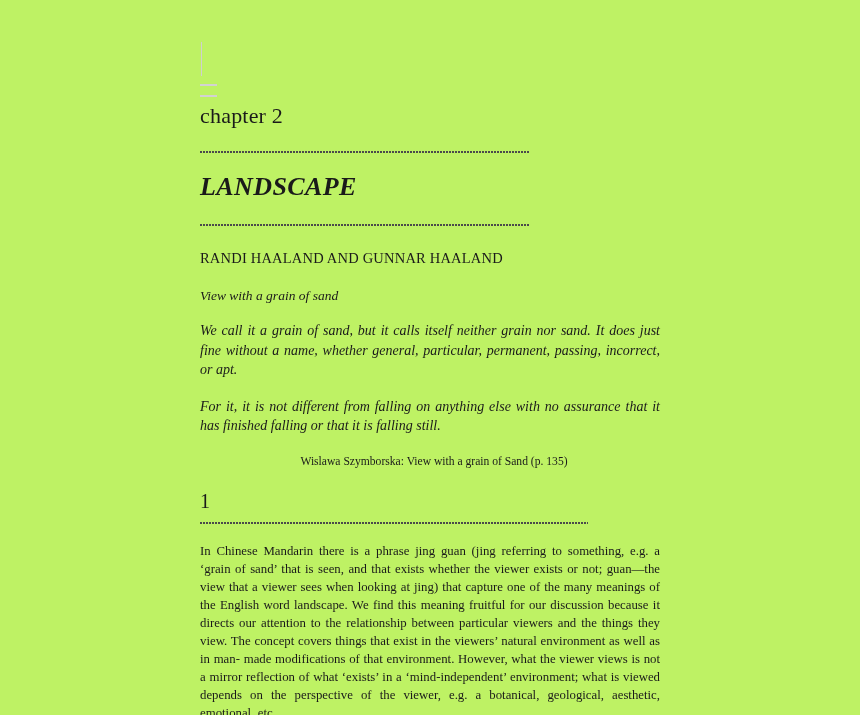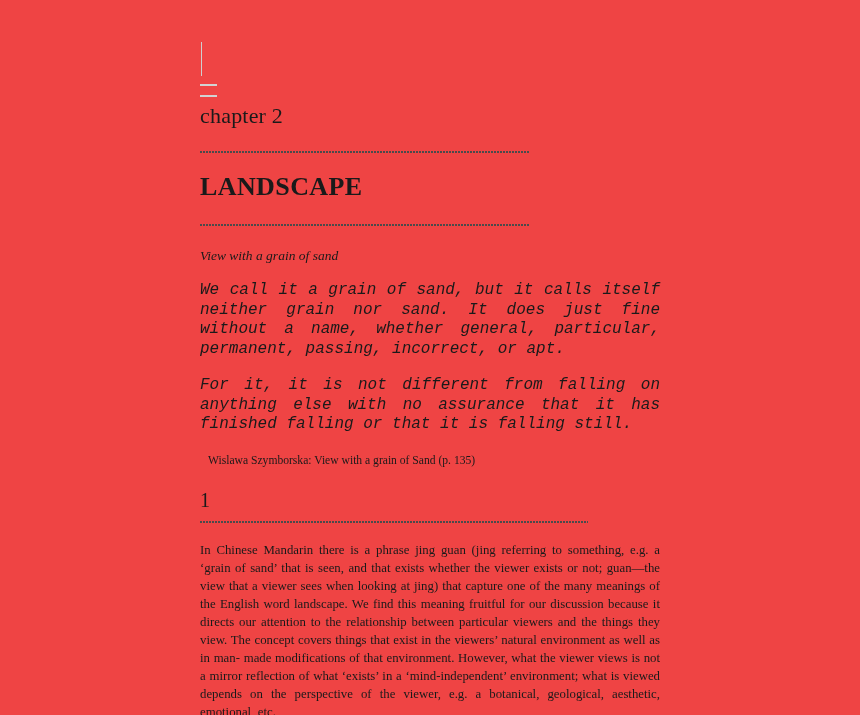--- a/index.html
+++ b/index.html
@@ -12,21 +12,21 @@
     background: #f7f7f7;
     font-family: "Liberation Serif", serif;
     color: #1a1a1a;
     overflow: hidden;
   }
 
   .page {
     position: relative;
     width: 860px;
     height: 715px;
-    background: #ef4444;
+    background: #bef264;
   }
 
   
   .artifact-bar {
     position: absolute;
     left: 201px;
     top: 42px;
     width: 1px;
     height: 34px;
     background: #cfcfcf;
@@ -69,49 +69,50 @@
   .rule.long  { width: 388px; }
 
   .rule-top     { margin-top: 22px; }
   .rule-bottom  { margin-top: 22px; }
 
   .landscape-title {
     font-size: 26px;
     line-height: 30px;
     letter-spacing: 0.4px;
     margin-top: 18px;
+    font-style: italic;
   }
 
   .authors {
     font-size: 14.5px;
     line-height: 18px;
     letter-spacing: 0.2px;
     margin-top: 22px;
   }
 
   .poem-title {
     font-style: italic;
     font-size: 13.5px;
     line-height: 17px;
     margin-top: 20px;
   }
 
   .stanza {
     font-style: italic;
-    font-size: 16px;
+    font-size: 14px;
     line-height: 19.5px;
     text-align: justify;
     margin-top: 17px;
     width: 460px;
-    font-family: Liberation Mono, monospace;
   }
 
   .attribution {
     font-size: 11.6px;
     line-height: 15px;
+    text-align: center;
     margin-top: 18px;
     width: 460px;
     padding-left: 8px;
     box-sizing: border-box;
   }
 
   .section-head {
     display: flex;
     justify-content: space-between;
     align-items: baseline;
@@ -154,20 +155,21 @@
   <div class="column">
 
     <div class="chapter-label">chapter 2</div>
 
     <div class="rule short rule-top"></div>
 
     <h1 class="landscape-title">LANDSCAPE</h1>
 
     <div class="rule short rule-bottom"></div>
 
+    <div class="authors">RANDI HAALAND AND GUNNAR HAALAND</div>
 
     <div class="poem-title">View with a grain of sand</div>
 
     <p class="stanza">We call it a grain of sand, but it calls itself neither grain nor sand. It does just fine without a name, whether general, particular, permanent, passing, incorrect, or apt.</p>
 
 
     <p class="stanza">For it, it is not different from falling on anything else with no assurance that it has finished falling or that it is falling still.</p>
 
     <div class="attribution">Wislawa Szymborska: View with a grain of Sand (p. 135)</div>
 

